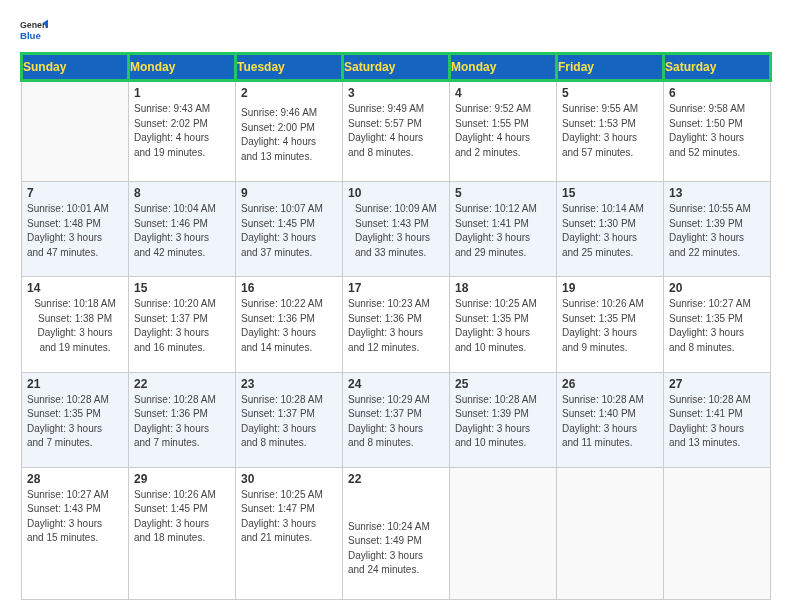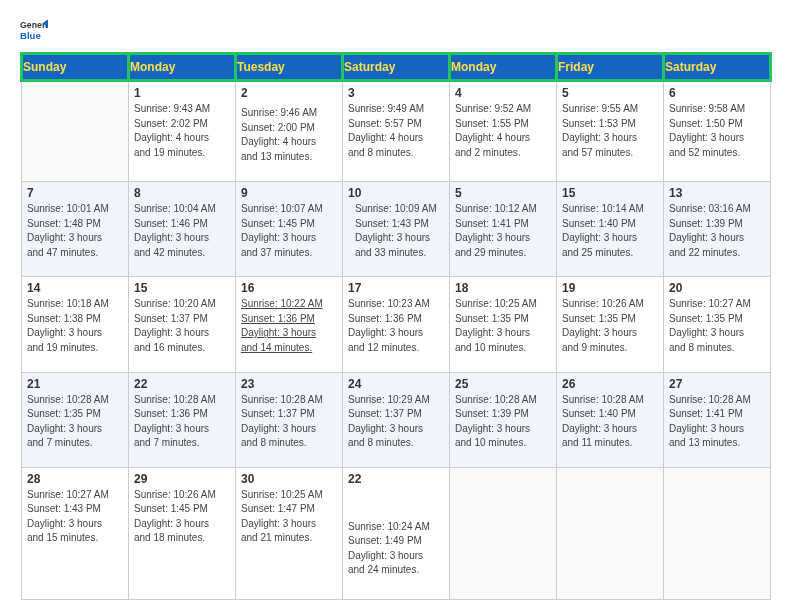--- a/index.html
+++ b/index.html
@@ -196,50 +196,50 @@
           <td>
             <span class="day-num">5</span>
             <div class="day-info" style="white-space: pre-line;">Sunrise: 10:12 AM
 Sunset: 1:41 PM
 Daylight: 3 hours
 and 29 minutes.</div>
           </td>
           <td>
             <span class="day-num">15</span>
             <div class="day-info" style="white-space: pre-line;">Sunrise: 10:14 AM
-Sunset: 1:40 PM
+Sunset: 1:30 PM
 Daylight: 3 hours
 and 25 minutes.</div>
           </td>
           <td>
             <span class="day-num">13</span>
-            <div class="day-info" style="white-space: pre-line;">Sunrise: 03:16 AM
+            <div class="day-info" style="white-space: pre-line;">Sunrise: 10:55 AM
 Sunset: 1:39 PM
 Daylight: 3 hours
 and 22 minutes.</div>
           </td>
         </tr>
         <tr>
           <td>
             <span class="day-num">14</span>
-            <div class="day-info" style="white-space: pre-line;">Sunrise: 10:18 AM
+            <div class="day-info" style="white-space: pre-line; text-align: center;">Sunrise: 10:18 AM
 Sunset: 1:38 PM
 Daylight: 3 hours
 and 19 minutes.</div>
           </td>
           <td>
             <span class="day-num">15</span>
             <div class="day-info" style="white-space: pre-line;">Sunrise: 10:20 AM
 Sunset: 1:37 PM
 Daylight: 3 hours
 and 16 minutes.</div>
           </td>
           <td>
             <span class="day-num">16</span>
-            <div class="day-info" style="white-space: pre-line; text-decoration: underline;">Sunrise: 10:22 AM
+            <div class="day-info" style="white-space: pre-line;">Sunrise: 10:22 AM
 Sunset: 1:36 PM
 Daylight: 3 hours
 and 14 minutes.</div>
           </td>
           <td>
             <span class="day-num">17</span>
             <div class="day-info" style="white-space: pre-line;">Sunrise: 10:23 AM
 Sunset: 1:36 PM
 Daylight: 3 hours
 and 12 minutes.</div>

